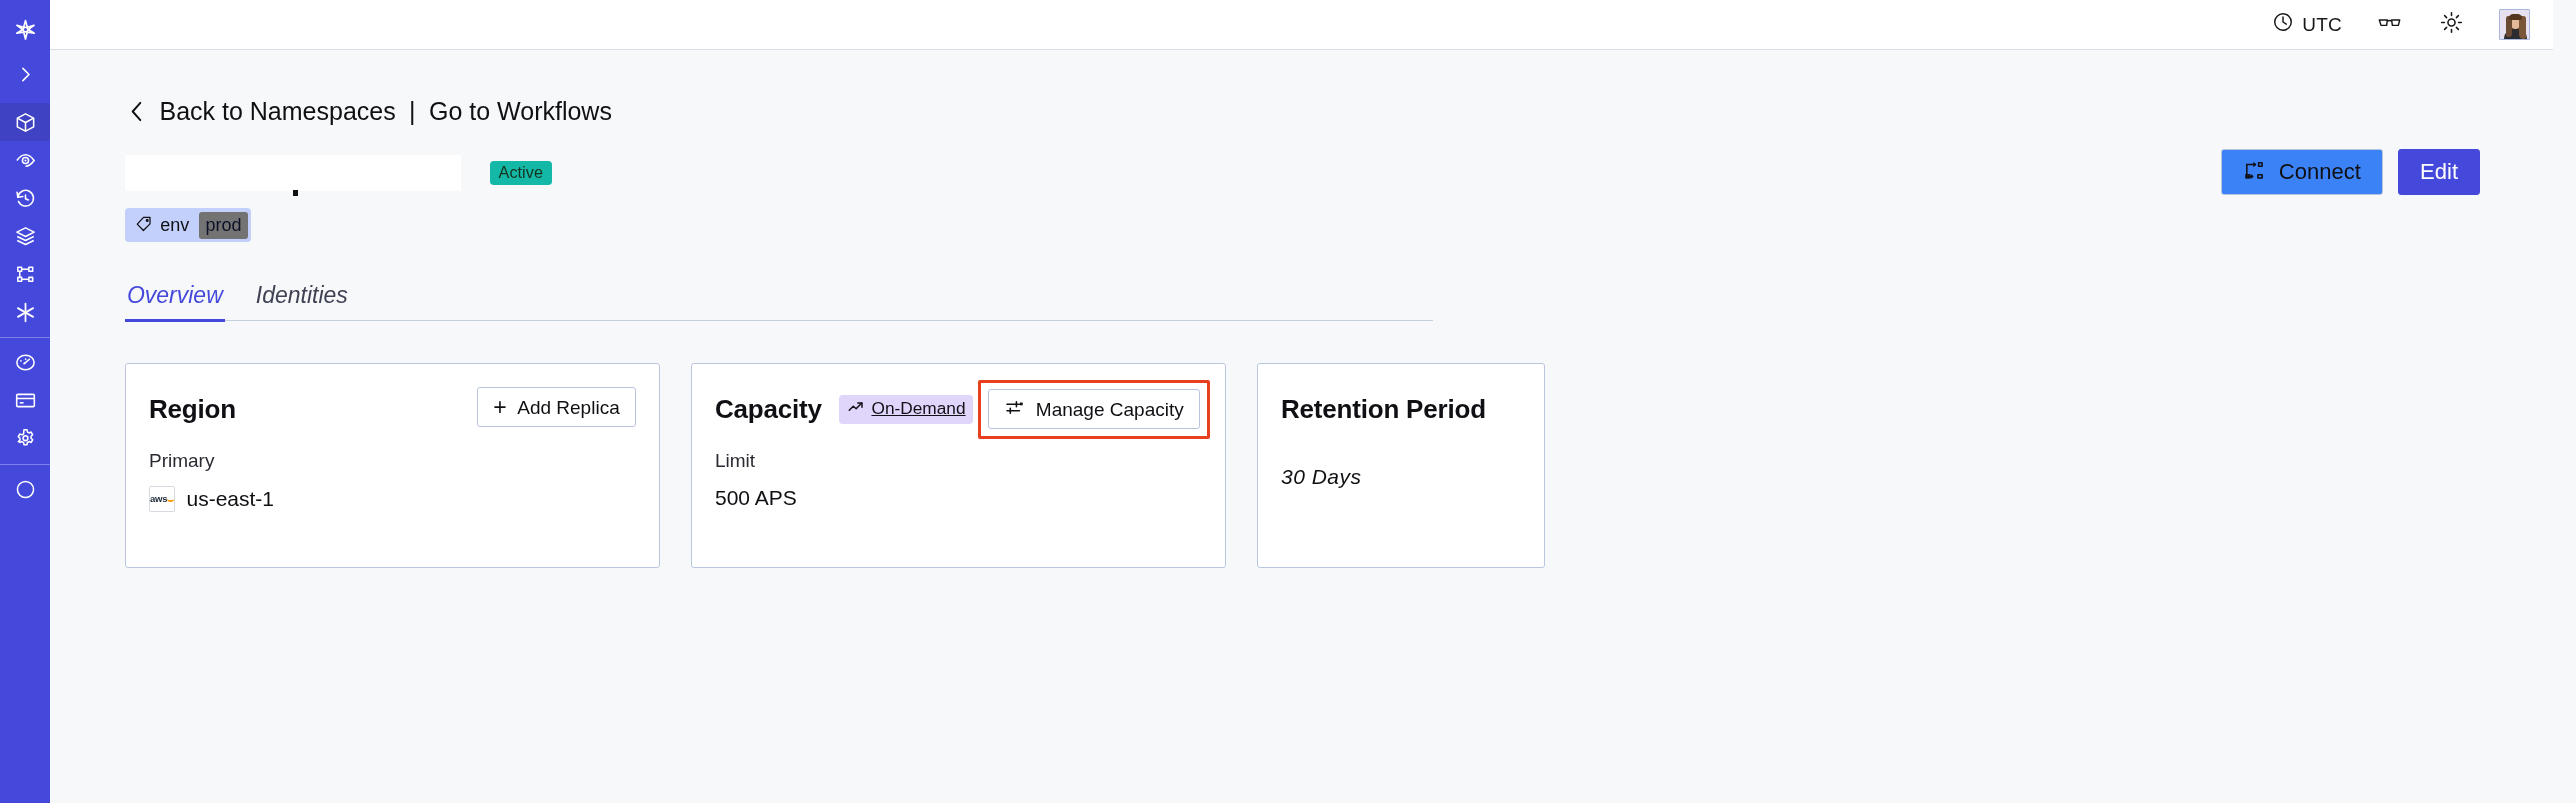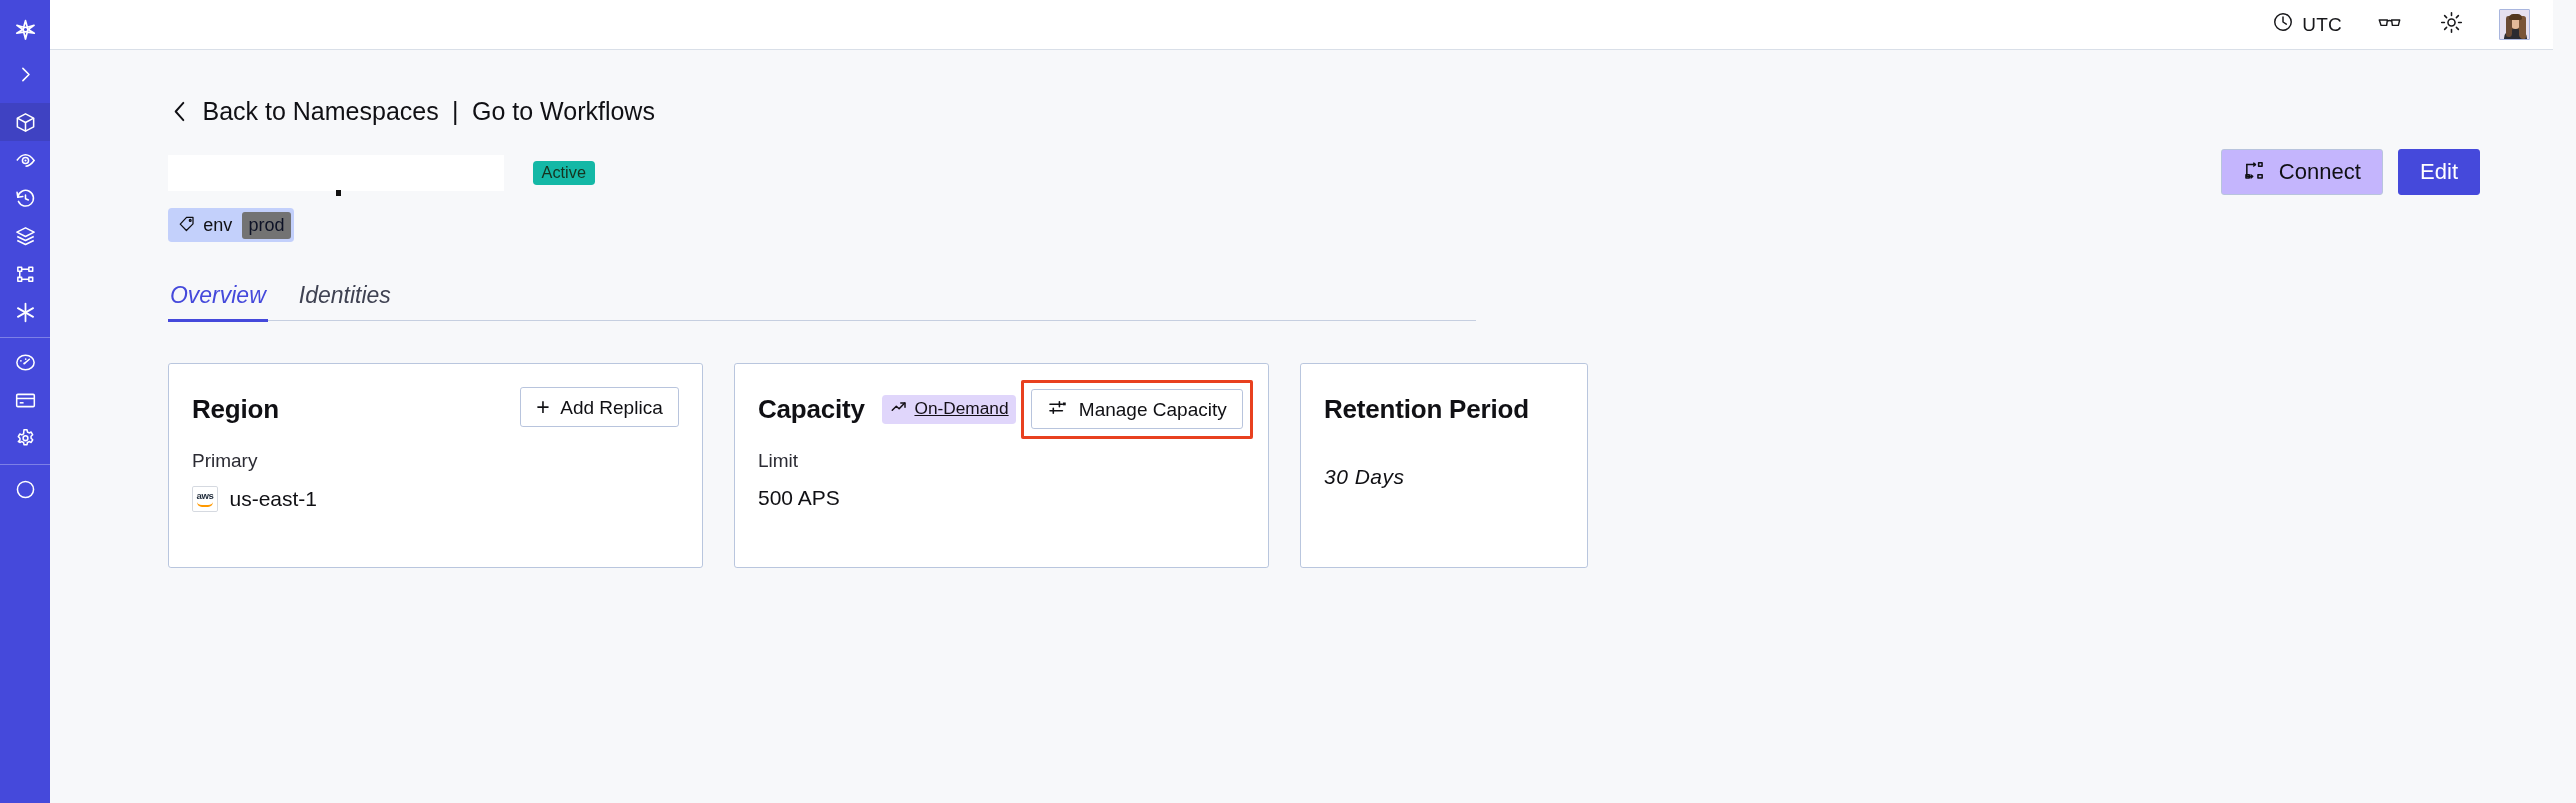--- a/index.html
+++ b/index.html
@@ -93,21 +93,21 @@
   .avatar .hair-front { position:absolute; left:8.6px; top:3.8px; width:13.4px; height:6.7px; background:#53381f; border-radius:6.7px 6.7px 2.9px 2.9px; }
   .avatar .hair-l { position:absolute; left:5.8px; top:5.8px; width:5.8px; height:21px; background:#6b4a33; border-radius:3.8px 0 5.8px 3.8px; }
   .avatar .hair-r { position:absolute; left:19px; top:5.8px; width:6.7px; height:23px; background:#7a5538; border-radius:0 3.8px 3.8px 6.7px; }
 
   
   .content {
     flex: 1 1 auto;
     padding: 42px 0 0 0;
     overflow: hidden;
   }
-  .inner { padding-left: 118px; padding-right: 0; }
+  .inner { padding-left: 75px; padding-right: 0; }
 
   
   .breadcrumb {
     display: flex; align-items: center;
     gap: 11.5px;
     font-size: 25px;
     color: #101014;
     height: 38px;
   }
   .chev-back { display:flex; align-items:center; color:#101014; }
@@ -158,21 +158,21 @@
     justify-content: center;
     gap: 12.5px;
     font-size: 22px;
     height: 46px;
     border-radius: 2.9px;
     cursor: pointer;
     line-height: 1;
     white-space: nowrap;
   }
   .btn-outline {
-    background: #c4b5fd;
+    background: #3b82f6;
     border: 1px solid #b8c4dd;
     color: #101014;
     padding: 0 21px;
   }
   .btn-primary {
     background: #4549db;
     border: 1px solid #4549db;
     color: #ffffff;
     padding: 0 21px;
   }
@@ -319,21 +319,21 @@
     color: #101014;
     margin-top: 36px;
     letter-spacing: 0.5px;
     font-style: italic;
   }
 
   .aws-logo {
     width: 26px; height: 26px;
     border: 1px solid #d5d9e0;
     background: #fff;
-    display: flex; flex-direction: column;
+    display: flex; flex-direction: row;
     align-items: center; justify-content: center;
     border-radius: 1.9px;
     flex: 0 0 26px;
   }
   .aws-logo .aws-txt {
     font-size: 9.6px;
     font-weight: 700;
     color: #232f3e;
     line-height: 1;
     letter-spacing: -0.3px;

